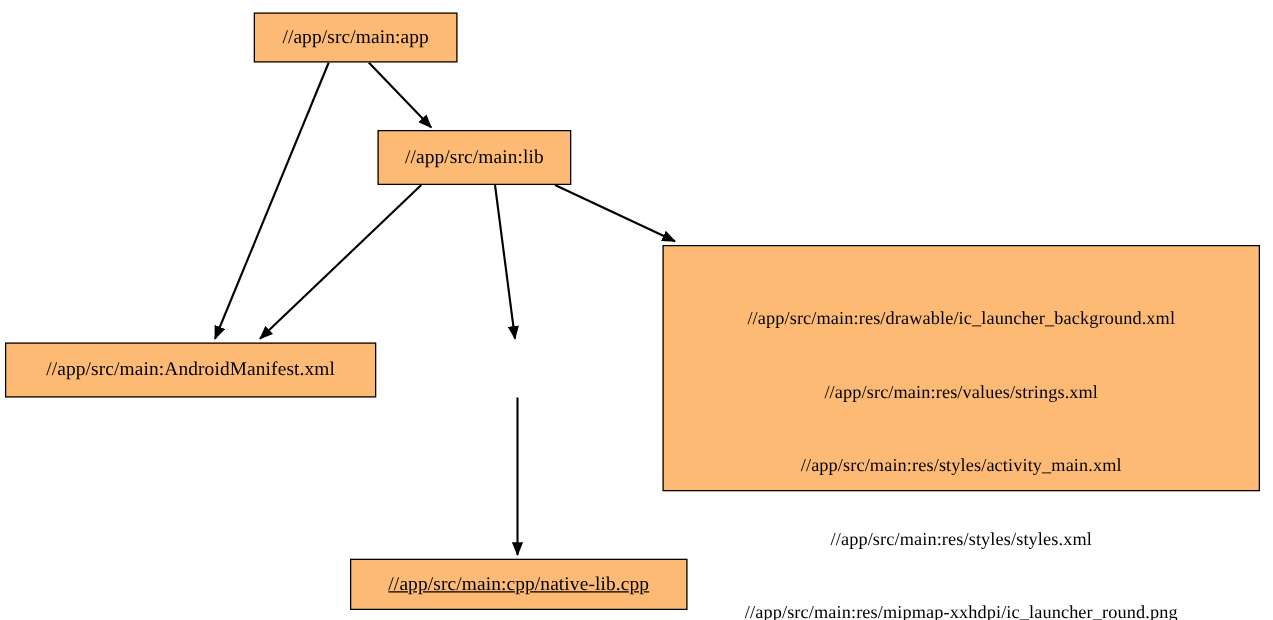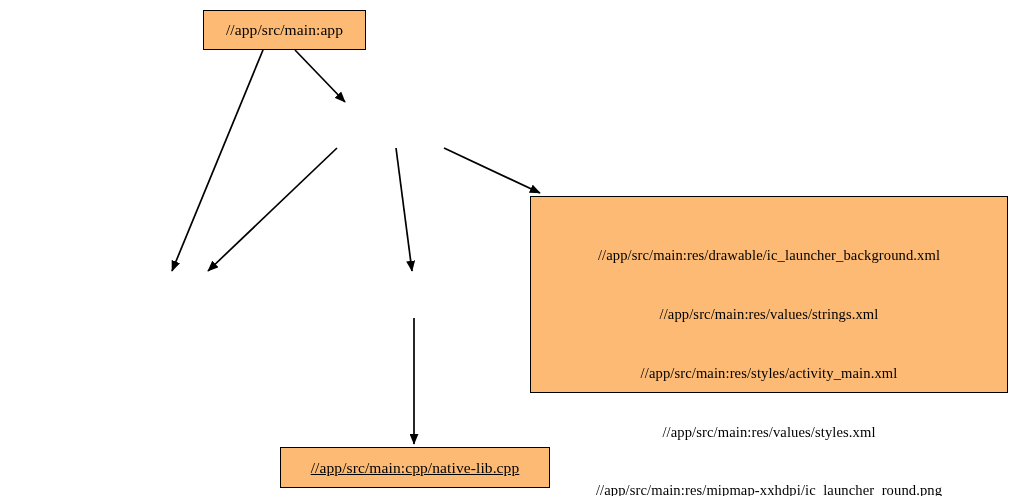--- a/index.html
+++ b/index.html
@@ -75,32 +75,38 @@
       <line x1="396" y1="148" x2="412" y2="271"></line>
       <line x1="444" y1="148" x2="540" y2="193"></line>
       <line x1="414" y1="318" x2="414" y2="444"></line>
     </g>
   </svg>
 
   <div class="graph-node" style="left:203px; top:10px; width:163px; height:40px;">
     <span class="node-label">//app/src/main:app</span>
   </div>
 
+  <div class="graph-node" style="left:302px; top:104px; width:155px; height:44px;">
+    <span class="node-label">//app/src/main:lib</span>
+  </div>
 
+  <div class="graph-node" style="left:4px; top:274px; width:297px; height:44px;">
+    <span class="node-label">//app/src/main:AndroidManifest.xml</span>
+  </div>
 
 
   <div class="graph-node" style="left:280px; top:447px; width:270px; height:41px;text-decoration:underline;">
     <span class="node-label">//app/src/main:cpp/native-lib.cpp</span>
   </div>
 
   <div class="graph-node multiline" style="left:530px; top:196px; width:478px; height:197px;">
     <span class="node-line">//app/src/main:res/drawable/ic_launcher_background.xml</span>
     <span class="node-line">//app/src/main:res/values/strings.xml</span>
     <span class="node-line">//app/src/main:res/styles/activity_main.xml</span>
-    <span class="node-line">//app/src/main:res/values/styles.xml</span>
+    <span class="node-line">//app/src/main:res/styles/styles.xml</span>
     <span class="node-line">//app/src/main:res/mipmap-xxhdpi/ic_launcher_round.png</span>
     
     
     
     
     
   </div>
 
 </div>
 

